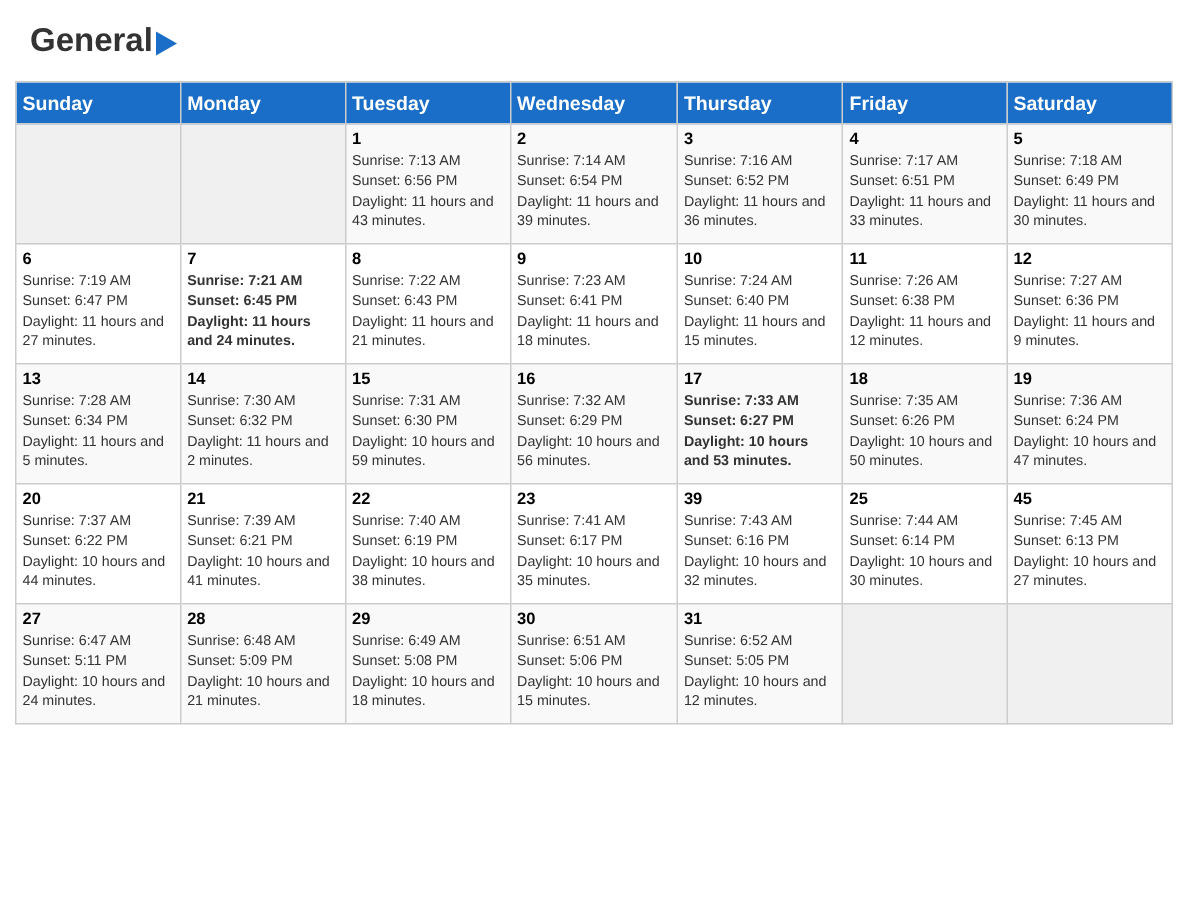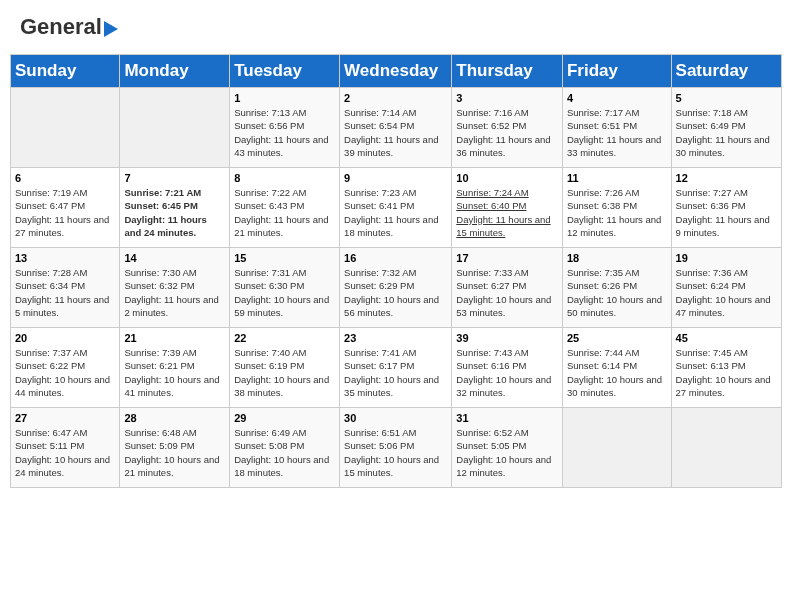--- a/index.html
+++ b/index.html
@@ -54,21 +54,21 @@
     table {
       width: 100%;
       border-collapse: collapse;
       font-size: 10px;
     }
     thead tr th {
       background-color: #1a6ec7;
       color: #fff;
       padding: 6px 4px;
       text-align: left;
-      font-size: 17px;
+      font-size: 13px;
       border: 1px solid #ccc;
     }
     tbody tr td {
       border: 1px solid #ccc;
       vertical-align: top;
       padding: 4px;
       height: 80px;
       width: 113px;
     }
     tbody tr:nth-child(odd) td {
@@ -177,21 +177,21 @@
 Daylight: 11 hours and 21 minutes.</div>
         </td>
         <td>
           <span class="day-num">9</span>
           <div class="day-info" style="white-space: pre-line;">Sunrise: 7:23 AM
 Sunset: 6:41 PM
 Daylight: 11 hours and 18 minutes.</div>
         </td>
         <td>
           <span class="day-num">10</span>
-          <div class="day-info" style="white-space: pre-line; text-decoration: underline;">Sunrise: 7:24 AM
+          <div class="day-info" style="white-space: pre-line;">Sunrise: 7:24 AM
 Sunset: 6:40 PM
 Daylight: 11 hours and 15 minutes.</div>
         </td>
         <td>
           <span class="day-num">11</span>
           <div class="day-info" style="white-space: pre-line;">Sunrise: 7:26 AM
 Sunset: 6:38 PM
 Daylight: 11 hours and 12 minutes.</div>
         </td>
         <td>
@@ -221,21 +221,21 @@
 Daylight: 10 hours and 59 minutes.</div>
         </td>
         <td>
           <span class="day-num">16</span>
           <div class="day-info" style="white-space: pre-line;">Sunrise: 7:32 AM
 Sunset: 6:29 PM
 Daylight: 10 hours and 56 minutes.</div>
         </td>
         <td>
           <span class="day-num">17</span>
-          <div class="day-info" style="white-space: pre-line;">Sunrise: 7:33 AM
+          <div class="day-info" style="white-space: pre-line; font-weight: bold;">Sunrise: 7:33 AM
 Sunset: 6:27 PM
 Daylight: 10 hours and 53 minutes.</div>
         </td>
         <td>
           <span class="day-num">18</span>
           <div class="day-info" style="white-space: pre-line;">Sunrise: 7:35 AM
 Sunset: 6:26 PM
 Daylight: 10 hours and 50 minutes.</div>
         </td>
         <td>

